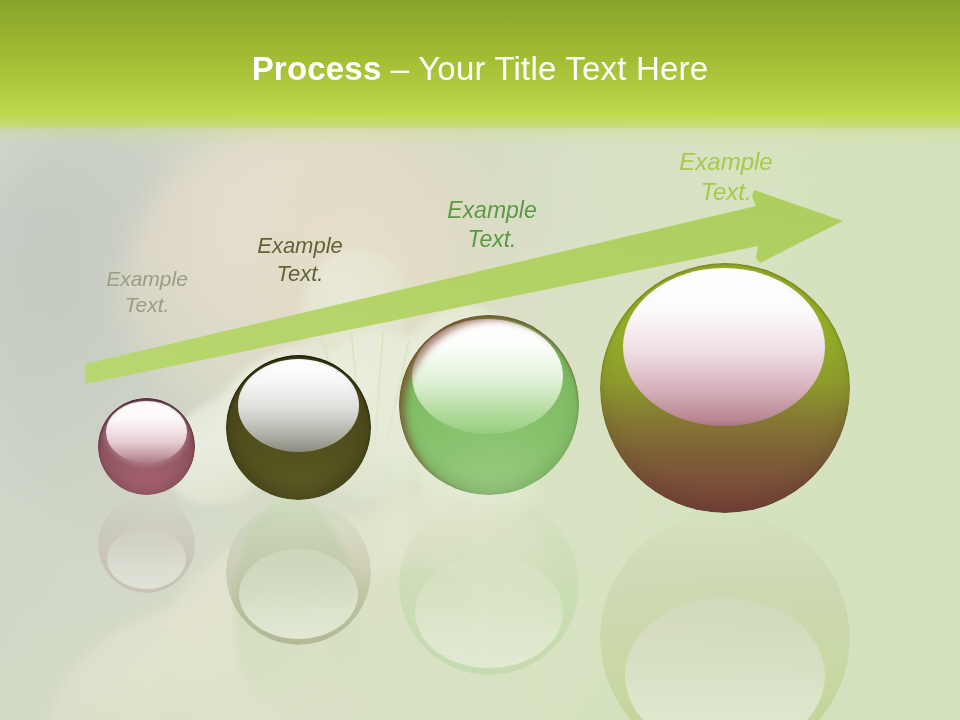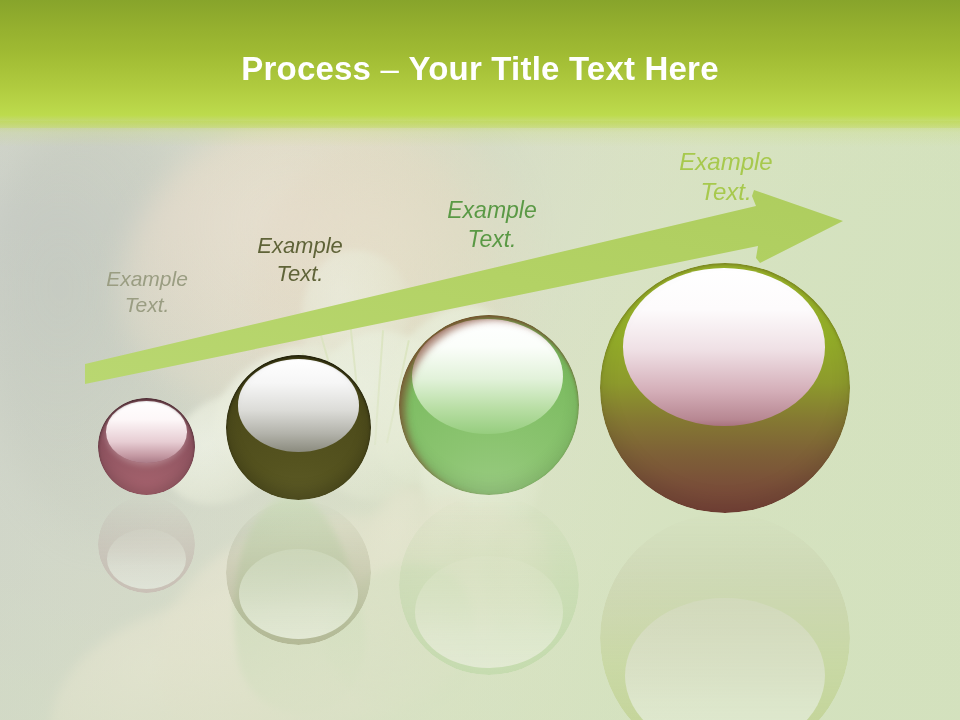--- a/index.html
+++ b/index.html
@@ -196,21 +196,21 @@
     width: 960px;
     text-align: center;
     color: #ffffff;
     font-size: 33px;
     line-height: 40px;
     letter-spacing: 0.2px;
     white-space: nowrap;
   }
   .title .strong { font-weight: bold; }
   .title .dash   { font-weight: normal; }
-  .title .rest   { font-weight: bold; text-align: right; }
+  .title .rest   { font-weight: normal; text-align: right; }
 
   
   .arrow-wrap {
     position: absolute;
     left: 0; top: 0;
     width: 960px; height: 720px;
     pointer-events: none;
   }
 
   

